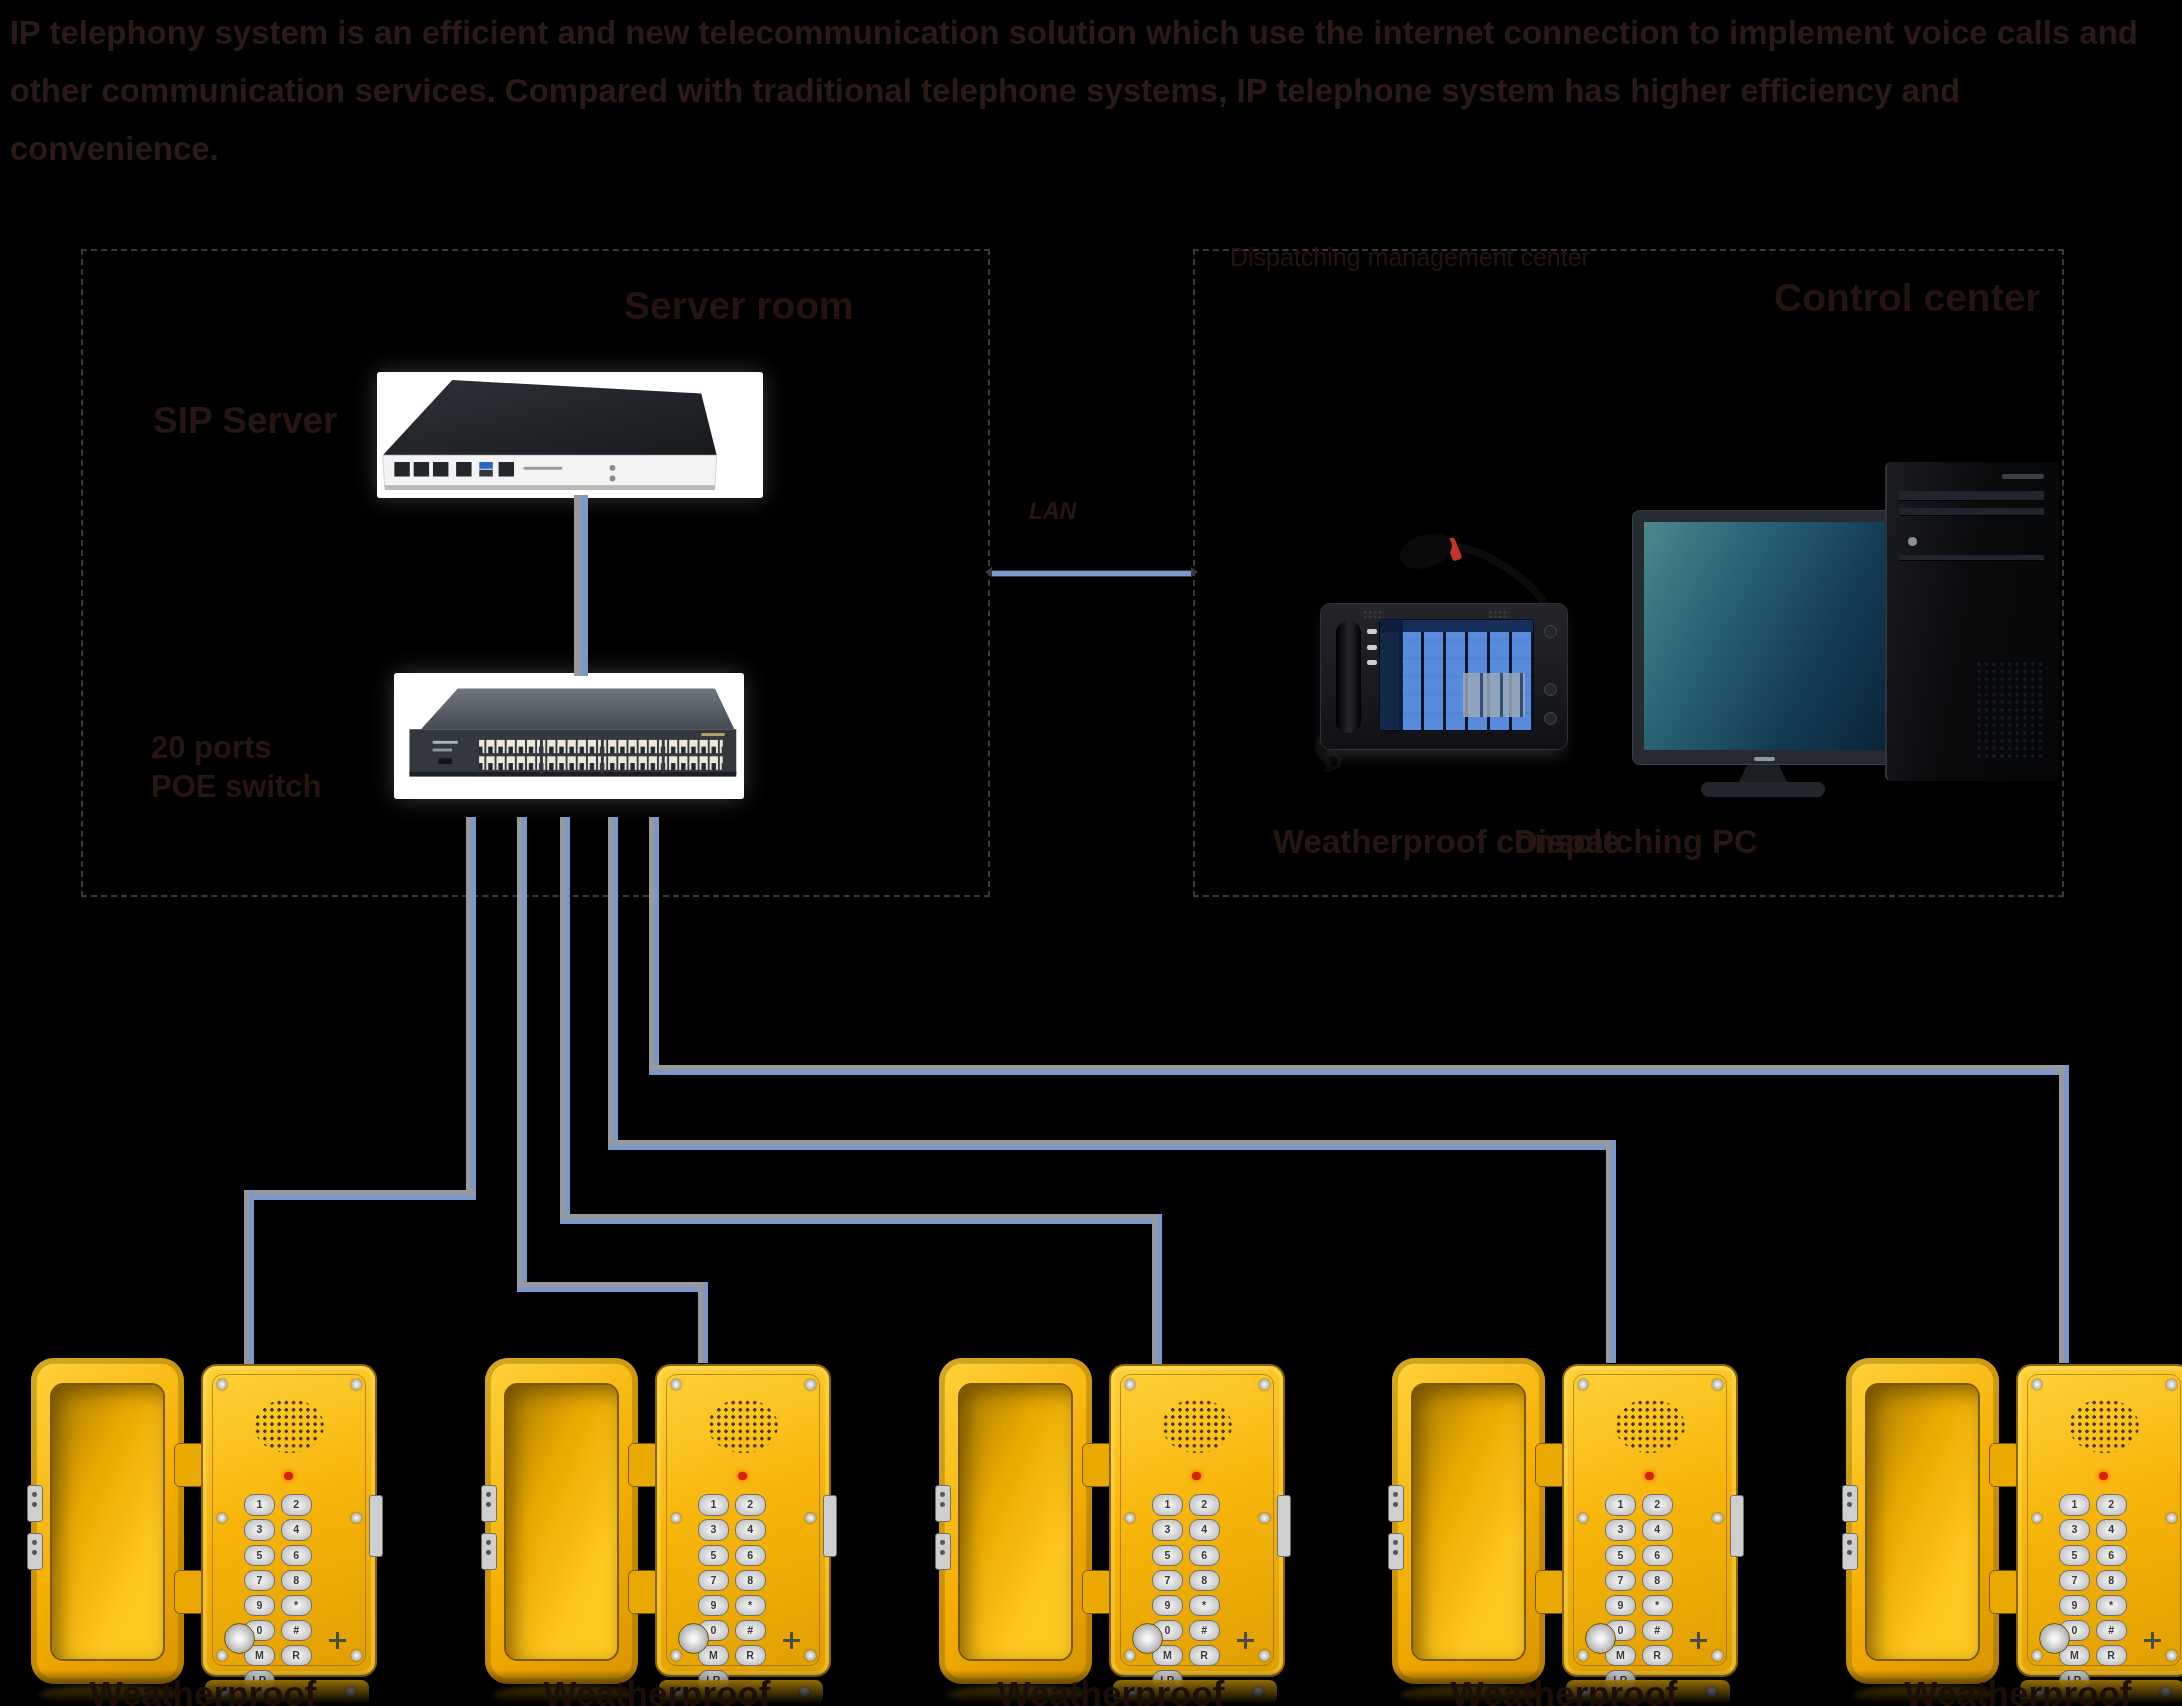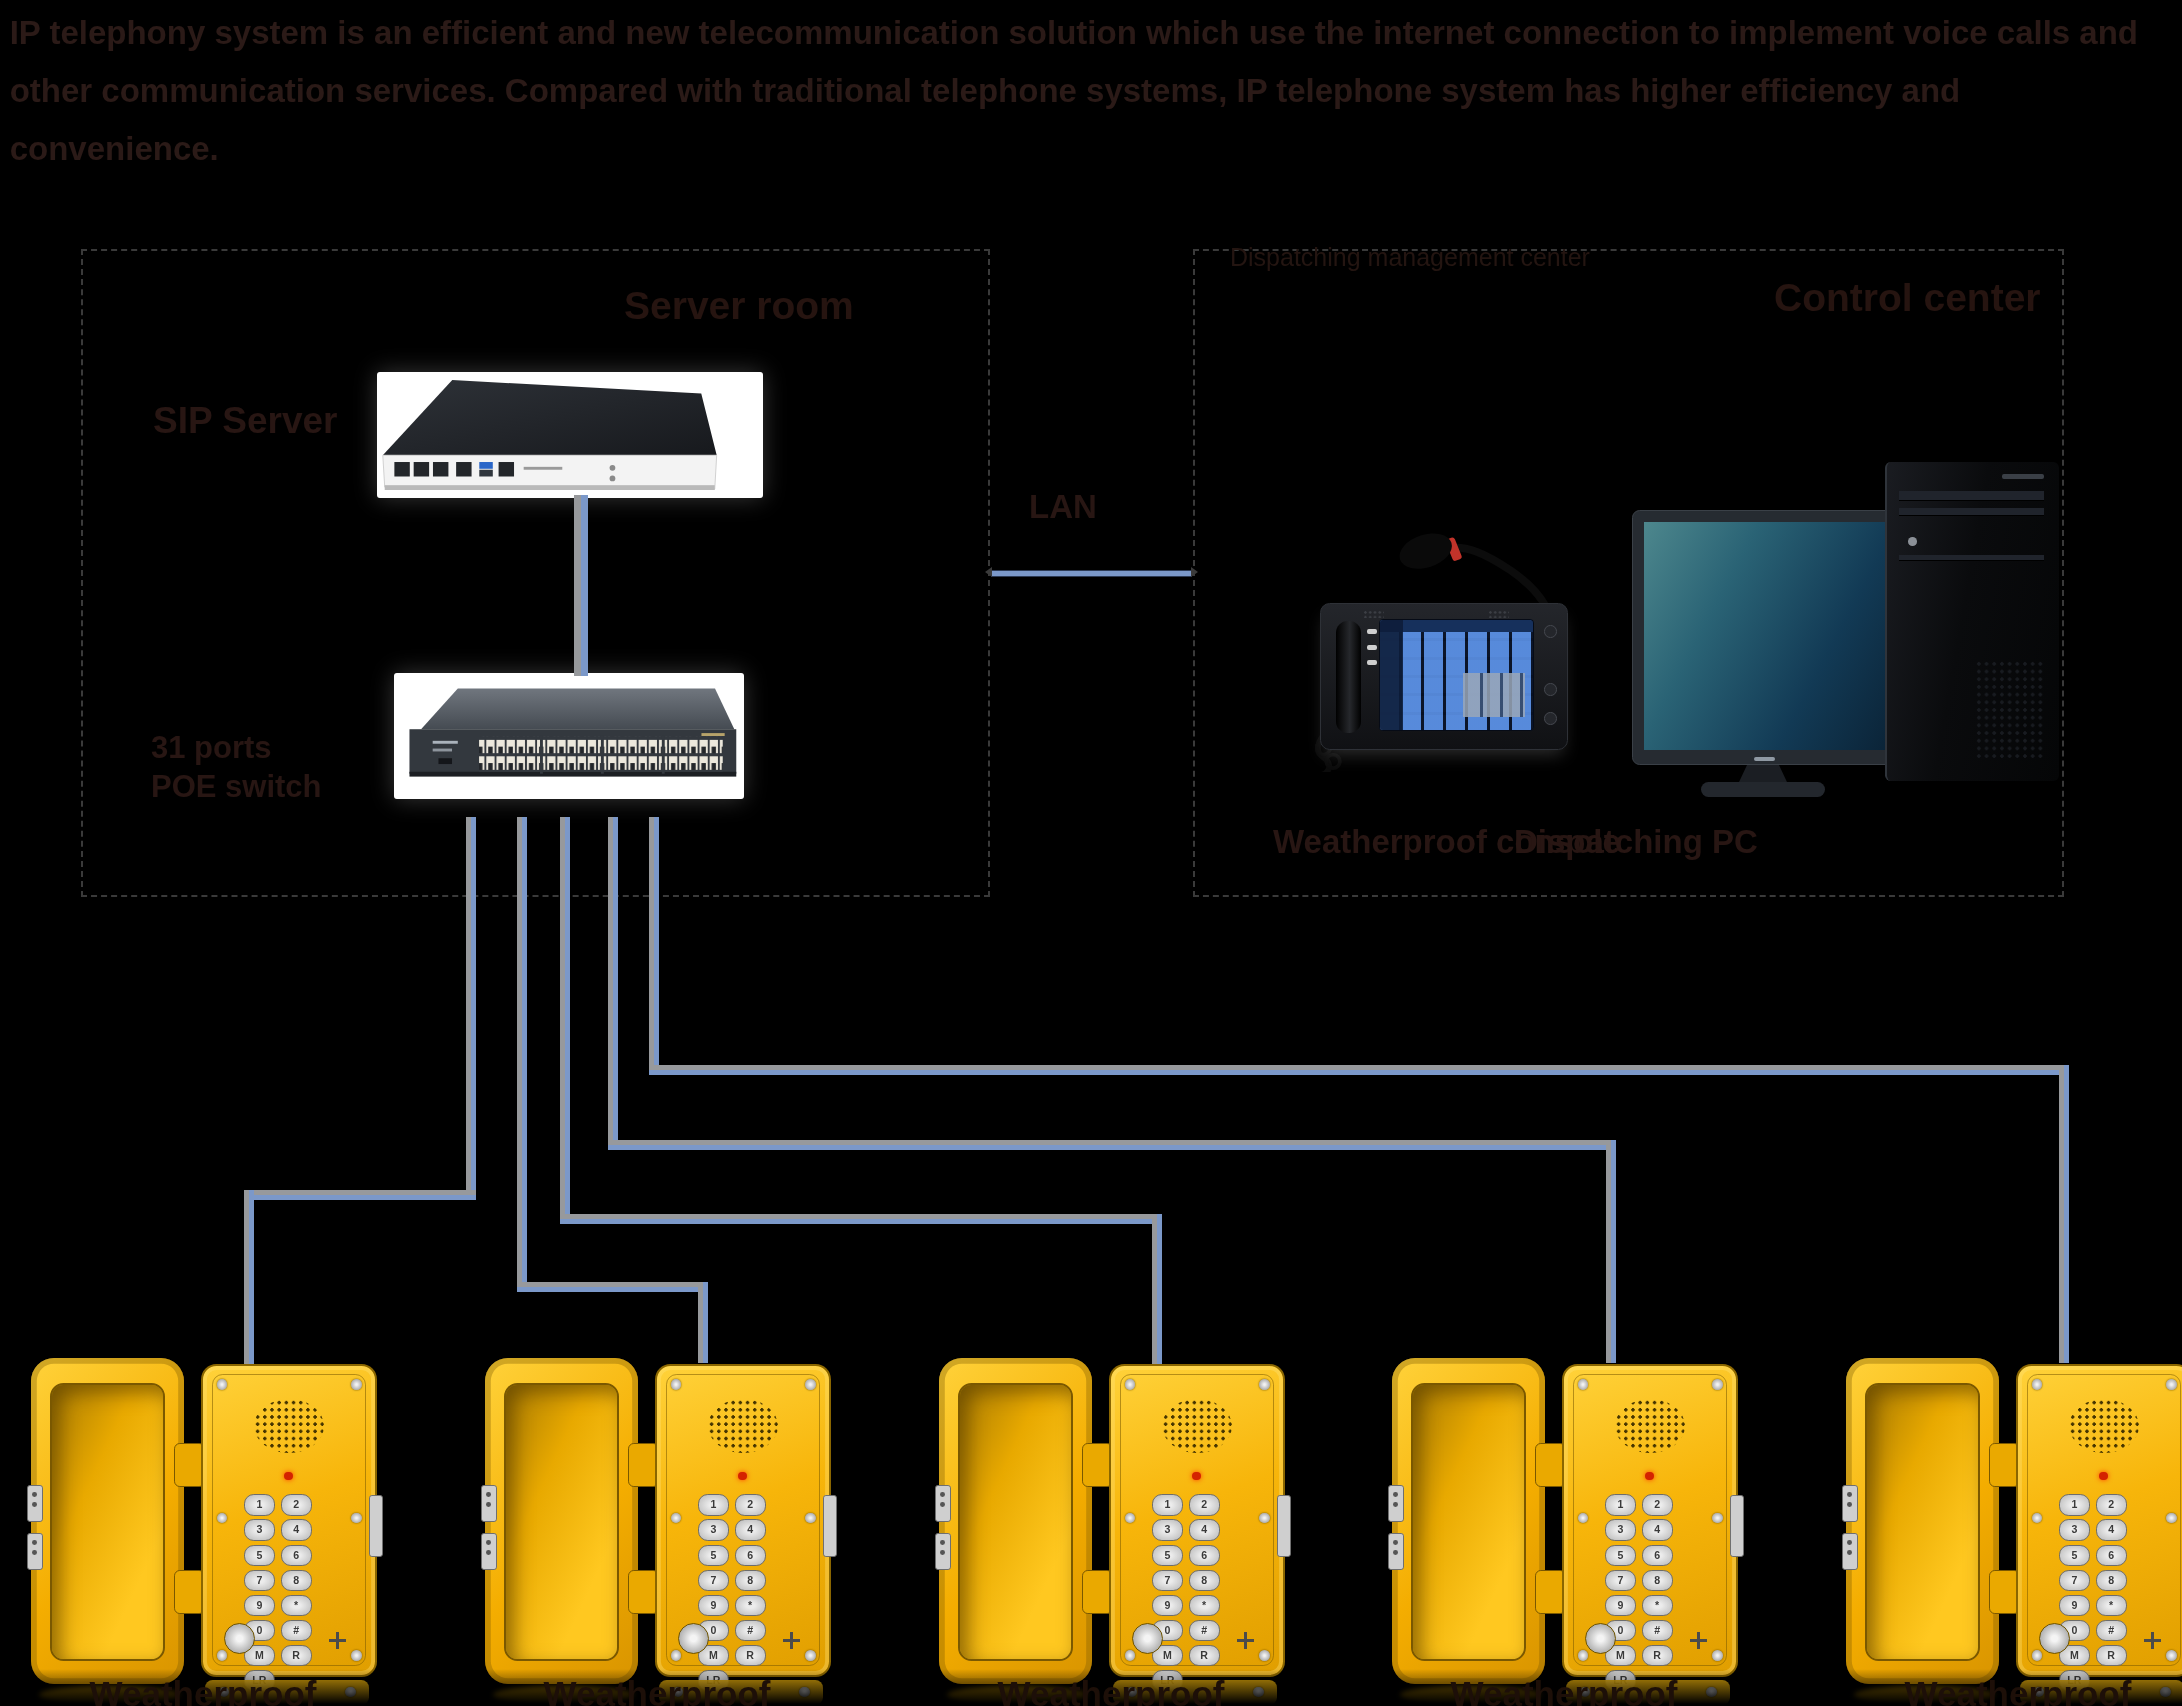--- a/index.html
+++ b/index.html
@@ -13,21 +13,21 @@
   .zone-left{left:81px;top:249px;width:905px;height:644px;}
   .zone-right{left:1193px;top:249px;width:867px;height:644px;}
   .zone-title{position:absolute;font-size:39px;font-weight:bold;color:#261410;white-space:nowrap;}
   .zone-title.lt{left:541px;top:33px;}
   .zone-title.rt{left:579px;top:25px;}
   .zone-note{position:absolute;left:35px;top:-7.7px;font-size:25px;color:#241511;white-space:nowrap;}
   
   .lbl{position:absolute;color:#281613;font-weight:bold;}
   .lbl-sip{left:153px;top:400px;font-size:37px;}
   .lbl-poe{left:151px;top:728px;width:179px;font-size:31px;line-height:39px;}
-  .lbl-lan{left:1029px;top:488px;font-size:33px;}
+  .lbl-lan{left:1029px;top:498px;font-size:23px;font-style:italic;}
   .lbl-console{left:1273px;top:823px;font-size:33px;}
   .lbl-pc{left:1514px;top:823px;font-size:33px;}
   
   .card{position:absolute;background:#fff;border-radius:2.9px;box-shadow:0 0 23px rgba(255,255,255,.22);}
   .card-server{left:377px;top:372px;width:386px;height:126px;}
   .card-switch{left:394px;top:673px;width:350px;height:126px;}
   
   .cv{position:absolute;width:9.7px;background:linear-gradient(to right,#97999c 0 50%,#7b98c9 50% 100%);}
   .cv.thick{width:13.5px;}
   .ch{position:absolute;height:9.7px;background:linear-gradient(to bottom,#97999c 0 50%,#7b98c9 50% 100%);}
@@ -133,21 +133,21 @@
   <div class="zone zone-left">
     <span class="zone-title lt">Server room</span>
   </div>
 
   <div class="zone zone-right">
     <span class="zone-note">Dispatching management center</span>
     <span class="zone-title rt">Control center</span>
   </div>
 
   <span class="lbl lbl-sip">SIP Server</span>
-  <span class="lbl lbl-poe">31 ports POE switch</span>
+  <span class="lbl lbl-poe">20 ports POE switch</span>
   <span class="lbl lbl-lan">LAN</span>
   <span class="lbl lbl-console">Weatherproof console</span>
   <span class="lbl lbl-pc">Dispatching PC</span>
 
   <div class="card card-server">
     <svg width="386" height="126" viewBox="0 0 400 130">
       <defs>
         <linearGradient id="srvTop" x1="0" y1="0" x2="1" y2="1">
           <stop offset="0" stop-color="#2e3238"></stop>
             <stop offset="1" stop-color="#17191d"></stop>

